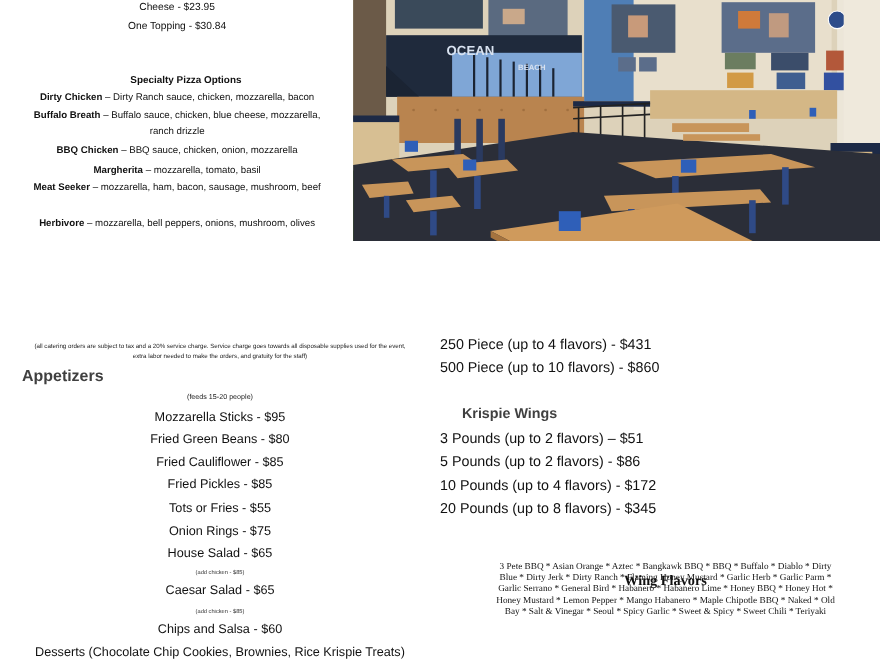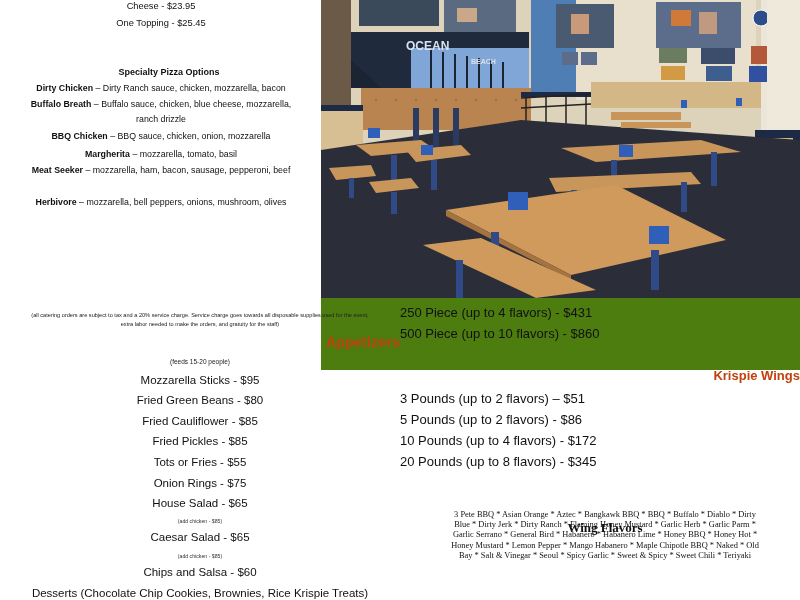--- a/index.html
+++ b/index.html
@@ -9,67 +9,67 @@
   .left-top {
     position: absolute; left: 0; top: 0; width: 322px; height: 298px;
     text-align: center; font-size: 9px; line-height: 11px;
   }
   .price-line { position: absolute; left: 0; width: 322px; text-align: center; font-size: 9.3px; }
   .opt-title { position: absolute; left: 0; width: 322px; text-align: center; font-weight: bold; font-size: 9px; margin-left: 8px; }
   .opt { position: absolute; left: 22px; width: 278px; text-align: center; font-size: 8.8px; line-height: 17px; }
   .opt b { font-weight: bold; }
 
   .photo {
-    position: absolute; left: 321px; top: 0; width: 479px; height: 370px; overflow: hidden;
+    position: absolute; left: 321px; top: 0; width: 479px; height: 219px; overflow: hidden;
     background: #4d7c0f;
   }
   .photo svg { display: block; }
 
   .disclaimer {
     position: absolute; left: 30px; top: 311px; width: 340px; text-align: center;
     font-size: 5.6px; line-height: 9px; color: #222;
   }
   .section-heading {
-    position: absolute; text-align: right; font-weight: bold; color: #c2410c;
+    position: absolute; text-align: left; font-weight: bold; color: #404040; margin-left: 20px;
   }
   .app-heading { left: 0; top: 334px; width: 400px; font-size: 14.5px; }
   .feeds { position: absolute; left: 0; top: 358px; width: 400px; text-align: center; font-size: 6.5px; color: #222; }
   .app-item { position: absolute; left: 0; width: 400px; text-align: center; font-size: 11.5px; color: #111; }
   .addon { position: absolute; left: 0; width: 400px; text-align: center; font-size: 5.2px; color: #333; }
 
   .right-item { position: absolute; left: 400px; width: 400px; font-size: 13px; color: #111; }
   .bw-heading { left: 400px; top: 368px; width: 400px; font-size: 13px; }
   .wf-heading { position: absolute; left: 440px; top: 489px; width: 330px; text-align: center;
     font-family: "Liberation Serif", "DejaVu Serif", serif; font-weight: bold; font-size: 13px; margin-top: 31px; }
   .wf-text { position: absolute; left: 446px; top: 510px; width: 318px; text-align: center;
     font-family: "Liberation Serif", "DejaVu Serif", serif; font-size: 8.4px; line-height: 10.2px; color: #111; }
 </style>
 </head>
 <body>
 
 <div class="left-top">
   <div class="price-line" style="top:1px">Cheese - $23.95</div>
-  <div class="price-line" style="top:18px">One Topping - $25.45</div>
+  <div class="price-line" style="top:18px">One Topping - $30.84</div>
 
   <div class="opt-title" style="top:67px">Specialty Pizza Options</div>
 
   <div class="opt" style="top:80px">
     <b>Dirty Chicken</b><span> – </span><span>Dirty Ranch sauce, chicken, mozzarella, bacon</span>
   </div>
   <div class="opt" style="top:128px">
     <b>BBQ Chicken</b><span> – </span><span>BBQ sauce, chicken, onion, mozzarella</span>
   </div>
   <div class="opt" style="top:97px;line-height:15px">
     <b>Buffalo Breath</b><span> – </span><span>Buffalo sauce, chicken, blue cheese, mozzarella, ranch drizzle</span>
   </div>
   <div class="opt" style="top:146px">
     <b>Margherita</b><span> – </span><span>mozzarella, tomato, basil</span>
   </div>
   <div class="opt" style="top:163px;line-height:15px">
-    <b>Meat Seeker</b><span> – </span><span>mozzarella, ham, bacon, sausage, pepperoni, beef</span>
+    <b>Meat Seeker</b><span> – </span><span>mozzarella, ham, bacon, sausage, mushroom, beef</span>
   </div>
   <div class="opt" style="top:194px;left:12px;width:298px">
     <b>Herbivore</b><span> – </span><span>mozzarella, bell peppers, onions, mushroom, olives</span>
   </div>
 </div>
 
 <div class="photo" title="Restaurant interior with wooden tables and benches">
   <svg width="479" height="298" viewBox="0 0 479 298" xmlns="http://www.w3.org/2000/svg">
 
     <rect x="0" y="0" width="479" height="150" fill="#ddd2ba"></rect>

